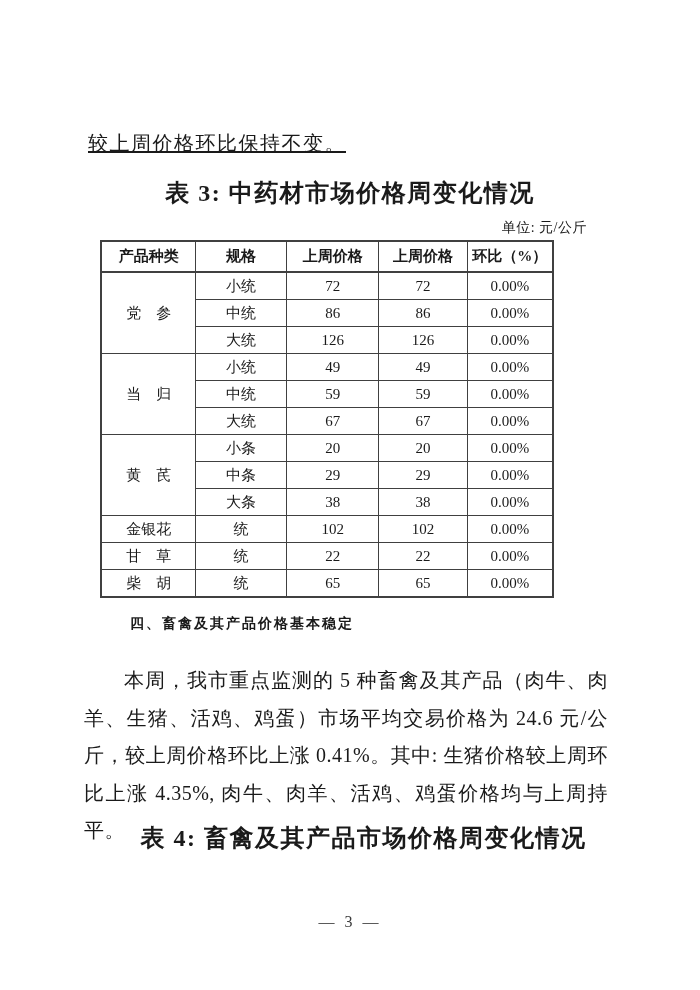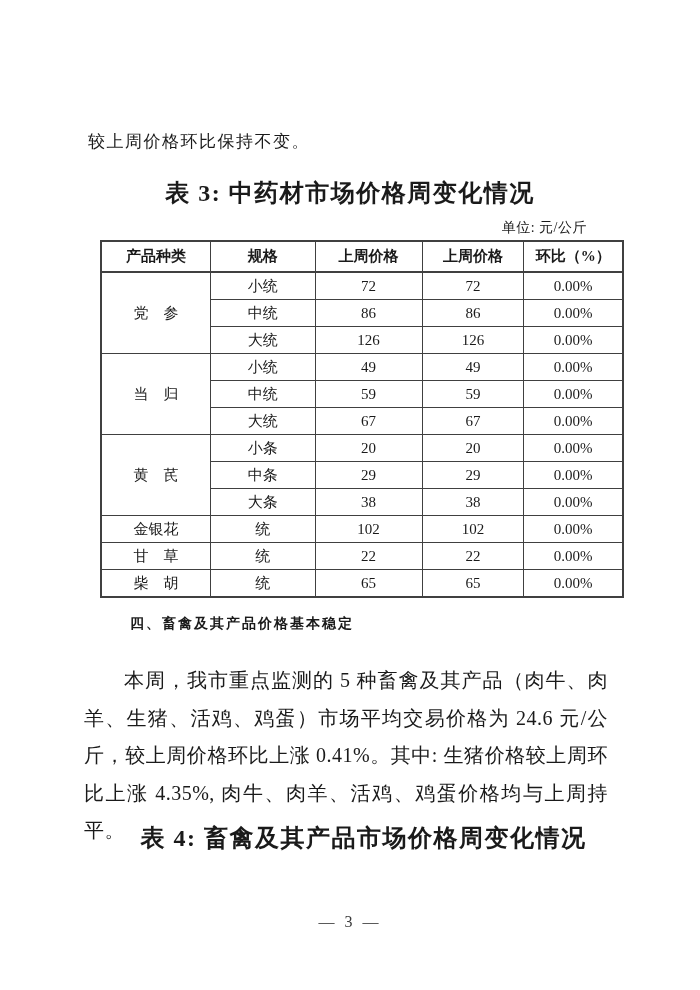--- a/index.html
+++ b/index.html
@@ -9,22 +9,23 @@
     height: 990px;
     background: #ffffff;
     color: #1a1a1a;
     font-family: "Liberation Serif", "DejaVu Serif", serif;
     overflow: hidden;
   }
   .intro {
     position: absolute;
     left: 88px; top: 130px;
     margin: 0;
-    font-size: 17px;
+    font-size: 20px;
     letter-spacing: 1.5px;
+    text-decoration: underline;
   }
   .tbl-title {
     position: absolute;
     left: 0; right: 0;
     margin: 0;
     text-align: center;
     font-size: 24px;
     font-weight: bold;
     letter-spacing: 1.5px;
   }
@@ -32,21 +33,21 @@
   .t4 { top: 822px; padding-left: 27px; }
   .unit-note {
     position: absolute;
     right: 113px; top: 219px;
     font-size: 14px;
     letter-spacing: 0.5px;
   }
   table.price-table {
     position: absolute;
     left: 100px; top: 240px;
-    width: 524px;
+    width: 454px;
     border-collapse: collapse;
     border: 2px solid #404040;
     table-layout: fixed;
     padding-left: 16px;
   }
   table.price-table th, table.price-table td {
     border: 1px solid #404040;
     text-align: center;
     vertical-align: middle;
     padding: 0;

